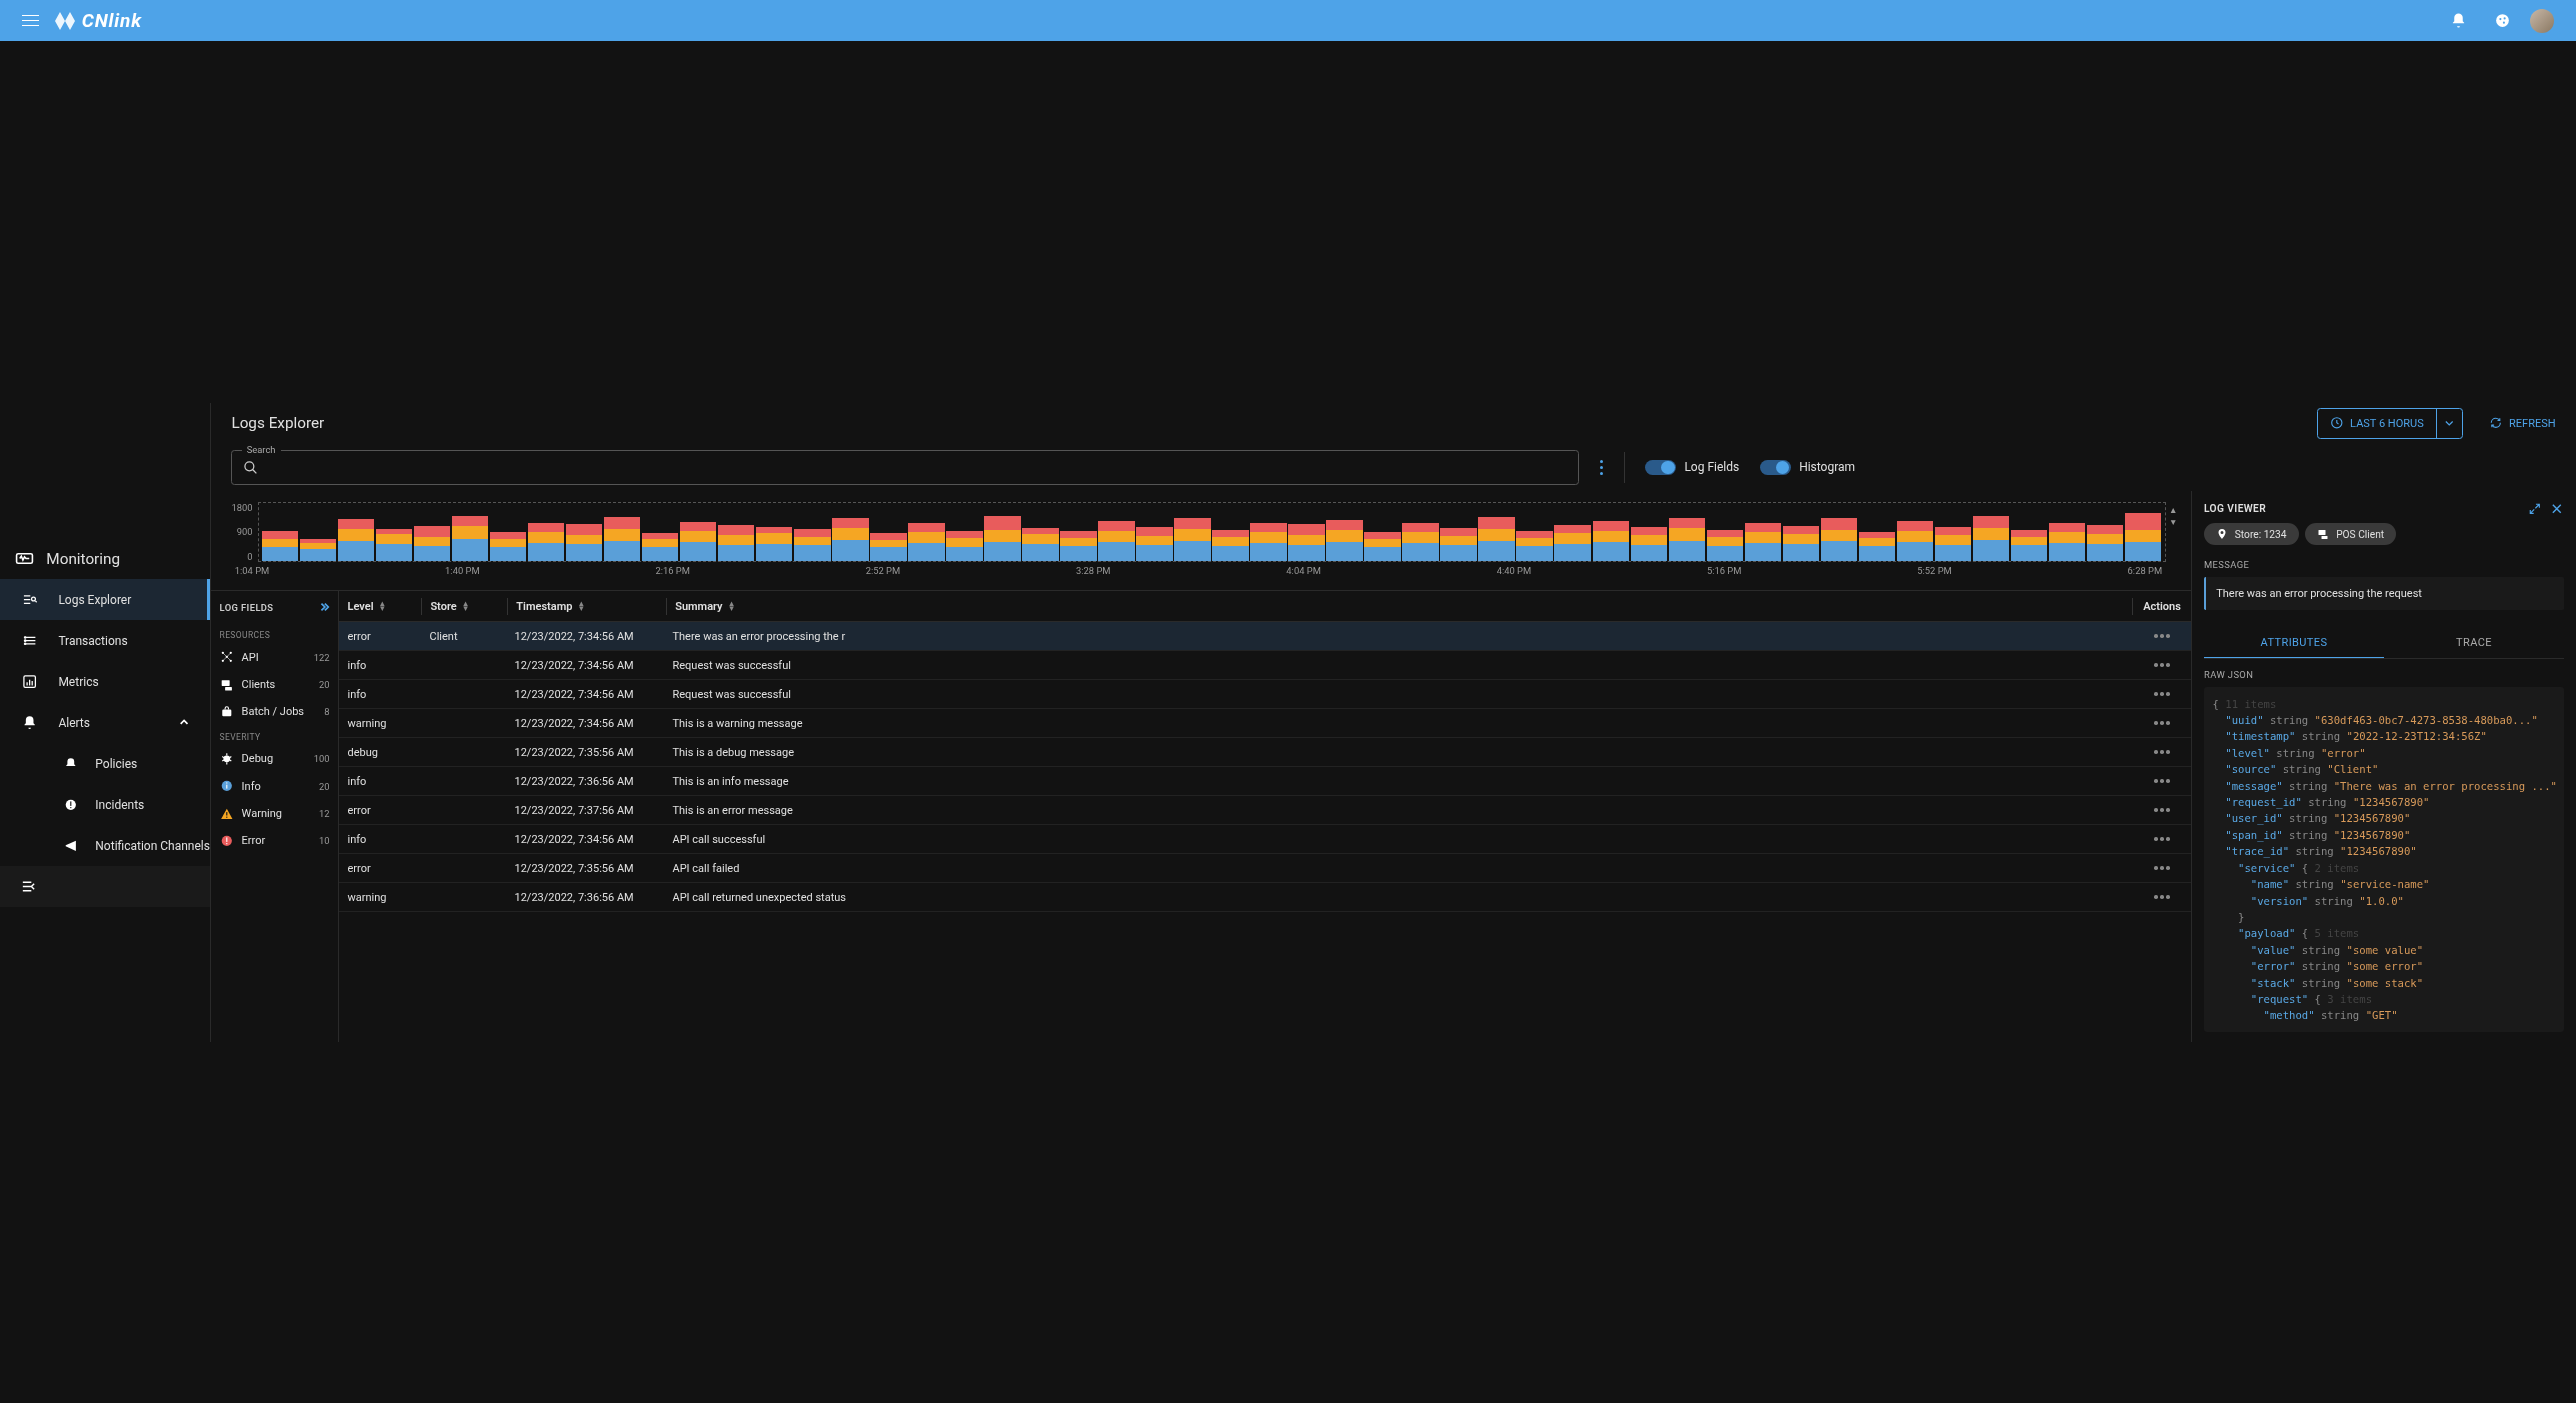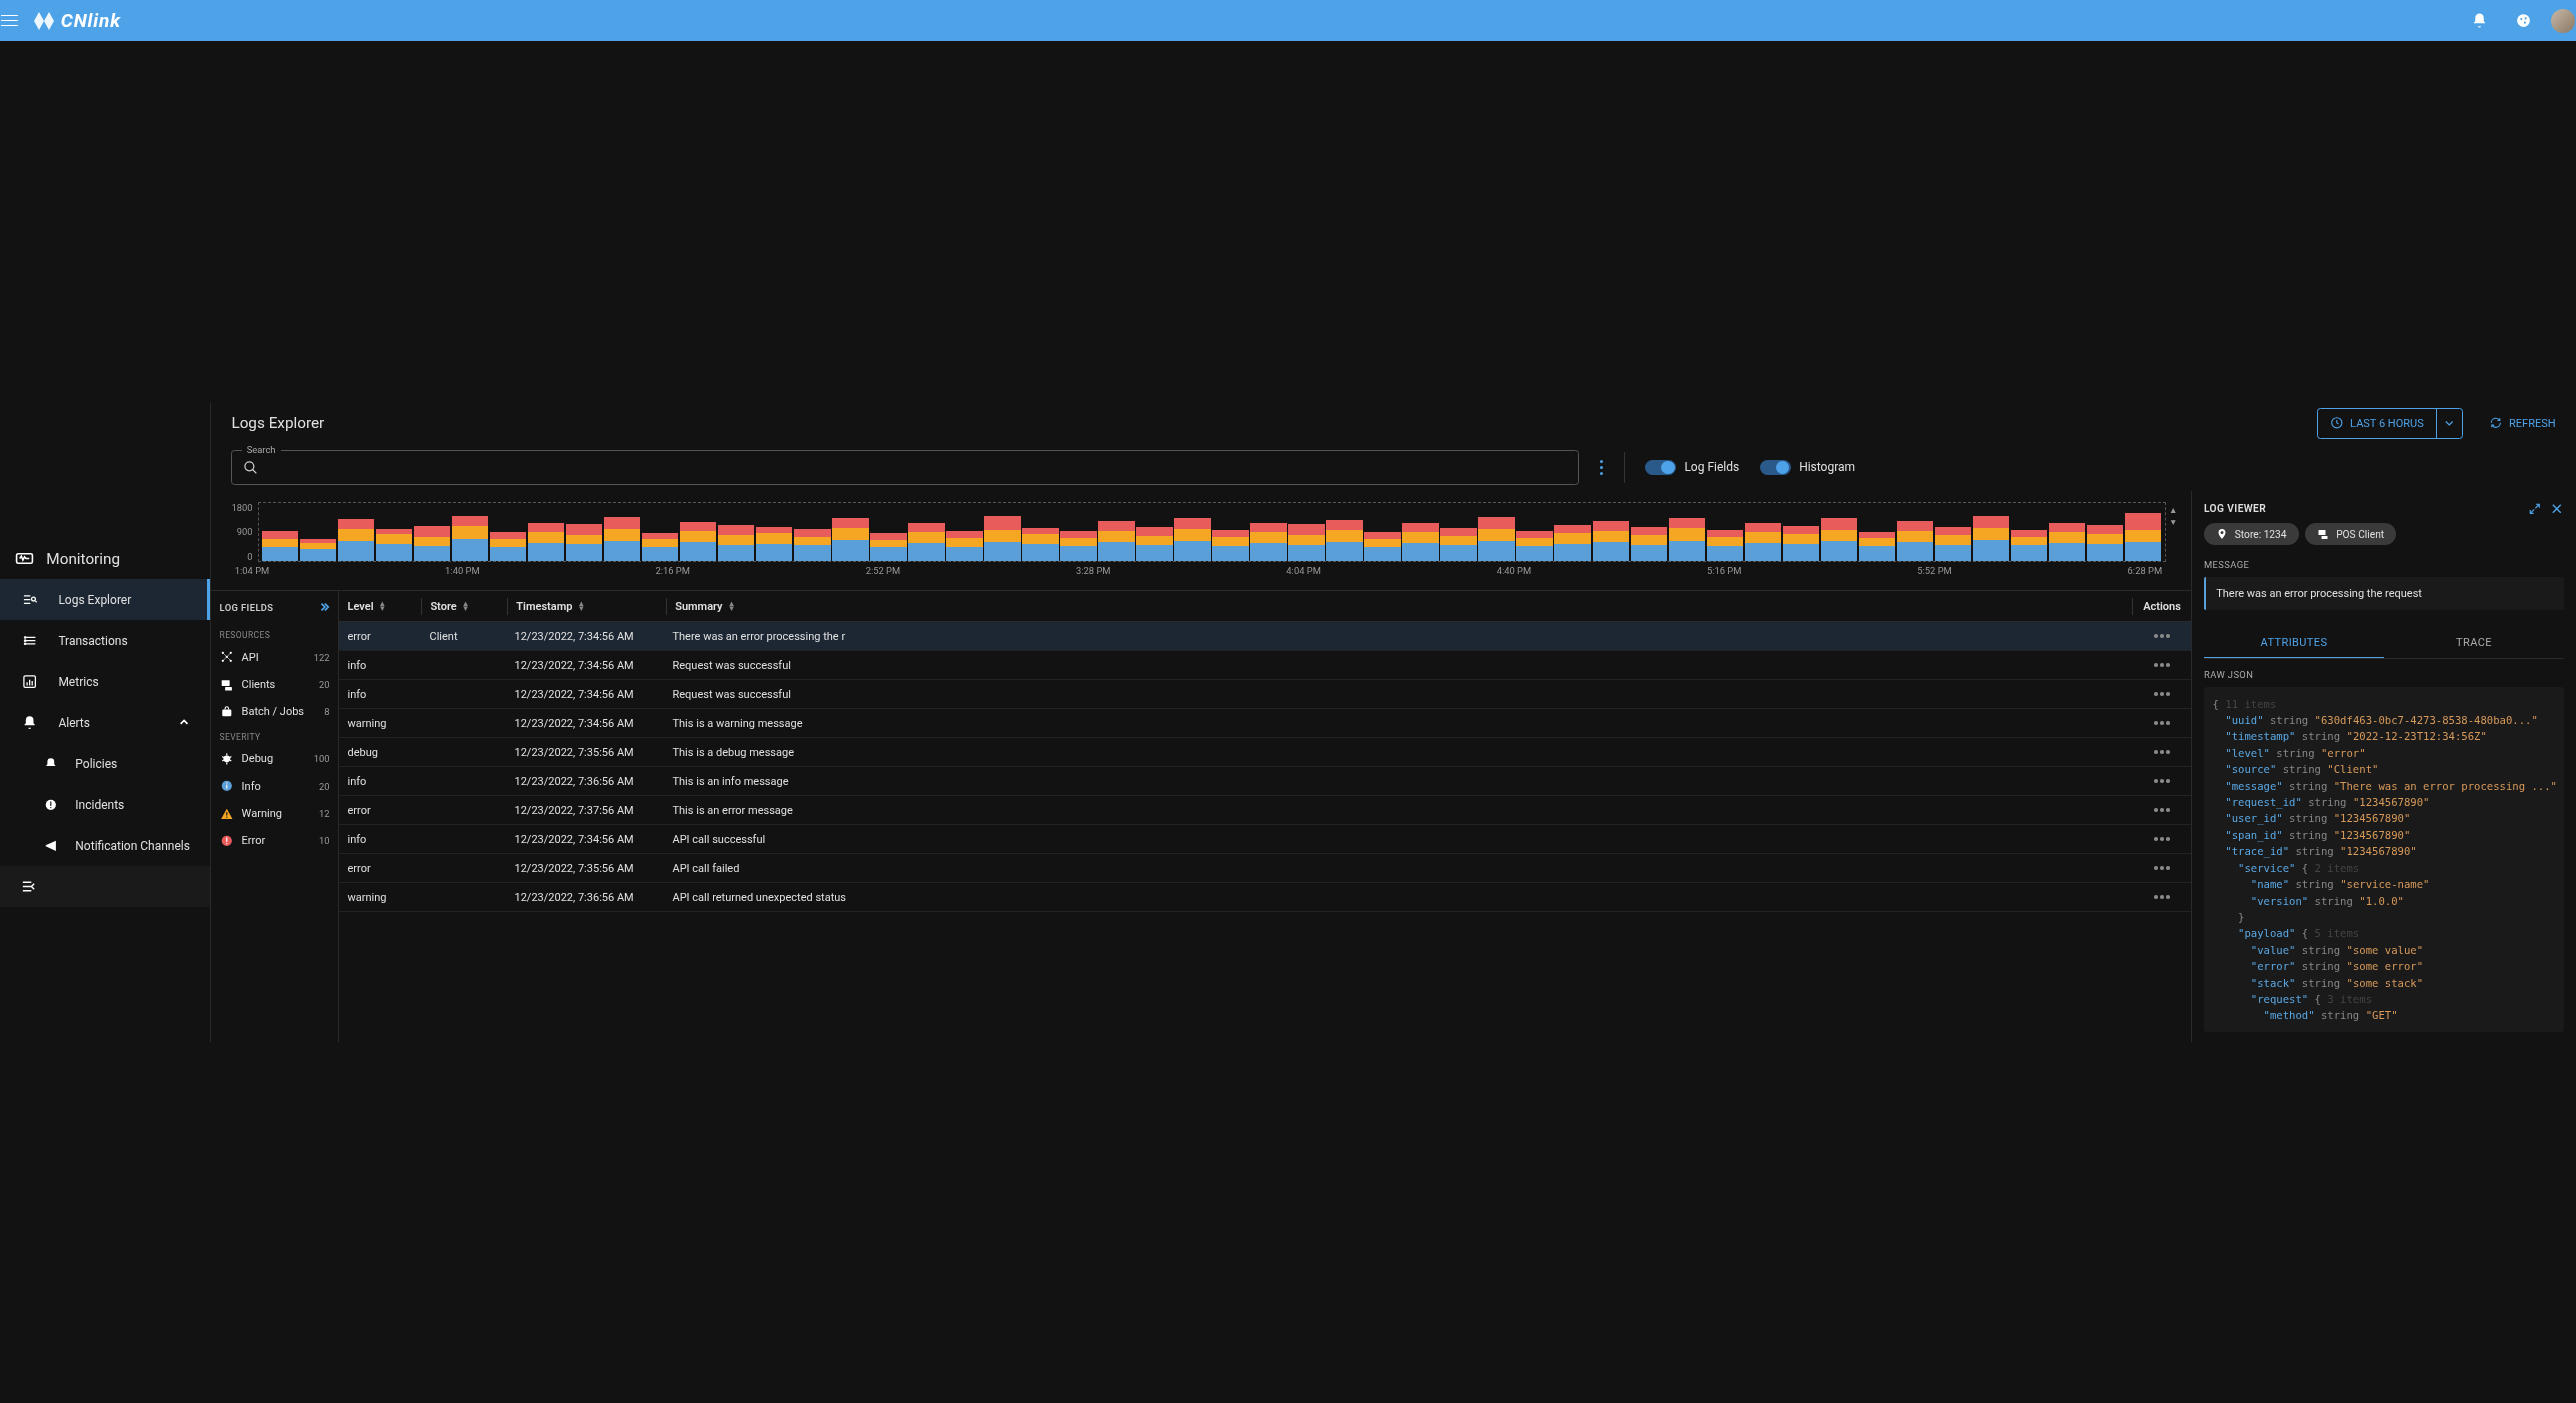--- a/index.html
+++ b/index.html
@@ -10,38 +10,38 @@
   width: 2576px;
   height: 1404px;
   overflow: hidden;
   transform-origin: top left;
 }
 .topbar {
   height: 41px;
   background: #4ea3e8;
   display: flex;
   align-items: center;
-  padding: 0 1px;
+  padding: 0 22px;
   gap: 10.2px;
 }
 .hamburger { width: 20.4px; height: 20.4px; cursor: pointer; display:flex; flex-direction:column; justify-content:center; gap:3.4px;}
 .hamburger span{display:block;height:1.7px;background:#fff;width:17px;}
 .logo { display:flex; align-items:center; gap:5.1px; font-weight:700; font-size:19px; color:#fff; letter-spacing:0.9px; font-style:italic;}
 .logo-icon{width:24px;height:24px;}
 .topbar-spacer{flex:1;}
 .topbar-icon{width:20.4px;height:20.4px;cursor:pointer;margin:0 6.8px;display:flex;align-items:center;justify-content:center;}
 .avatar{width:24px;height:24px;border-radius:50%;background:linear-gradient(135deg,#c8b8a8,#8a7862);}
 .app-body{display:flex;height:calc(100% - 41px);align-items:center;}
 .sidebar{width:210px;background:#121212;display:flex;flex-direction:column;}
 .sidebar-header{height:41px;display:flex;align-items:center;gap:12px;padding:0 15.3px;font-size:15.3px;}
 .sb-icon{width:19px;height:19px;display:flex;align-items:center;justify-content:center;}
 .sb-item{height:41px;display:flex;align-items:center;gap:19px;padding:0 20.4px;font-size:12px;cursor:pointer;position:relative;}
 .sb-item.active{background:#1c2733;}
 .sb-item.active::after{content:"";position:absolute;right:0;top:0;bottom:0;width:2.6px;background:#4ea3e8;}
-.sb-sub{height:41px;display:flex;align-items:center;gap:15.3px;padding-left:41px;font-size:12px;cursor:pointer;}
+.sb-sub{height:41px;display:flex;align-items:center;gap:15.3px;padding-left:61px;font-size:12px;cursor:pointer;}
 .sb-arrow{margin-left:auto;}
 .sb-collapse{margin-top:auto;height:41px;background:#1a1a1a;display:flex;align-items:center;padding:0 20.4px;cursor:pointer;}
 .main{flex:1;display:flex;flex-direction:column;border-left:0.9px solid #2a2a2a;min-width:0;}
 .main-header{height:41px;display:flex;align-items:center;padding:0 20.4px;gap:10.2px;}
 .page-title{font-size:15.3px;}
 .mh-spacer{flex:1;}
 .btn-outline{border:0.9px solid #4ea3e8;border-radius:3.4px;display:flex;align-items:center;height:31px;}
 .btn-seg{display:flex;align-items:center;gap:6.8px;padding:0 12px;color:#4ea3e8;font-size:11px;height:100%;cursor:pointer;}
 .btn-seg.split{border-left:0.9px solid #4ea3e8;padding:0 8.5px;}
 .btn-refresh{display:flex;align-items:center;gap:6.8px;color:#4ea3e8;font-size:11px;margin-left:15.3px;cursor:pointer;}

